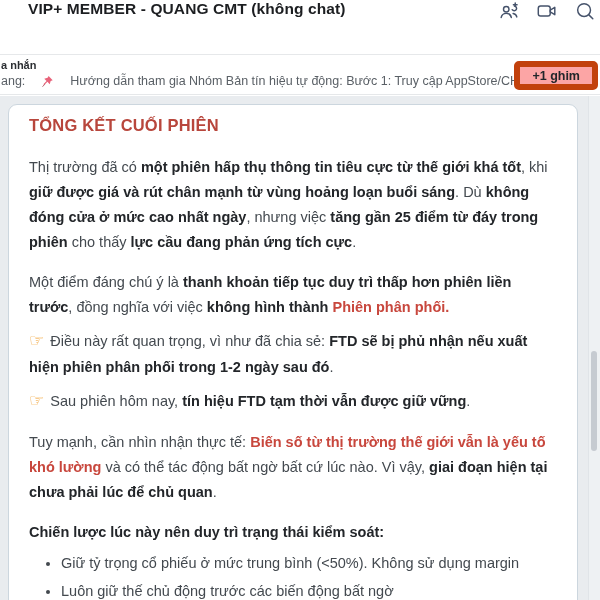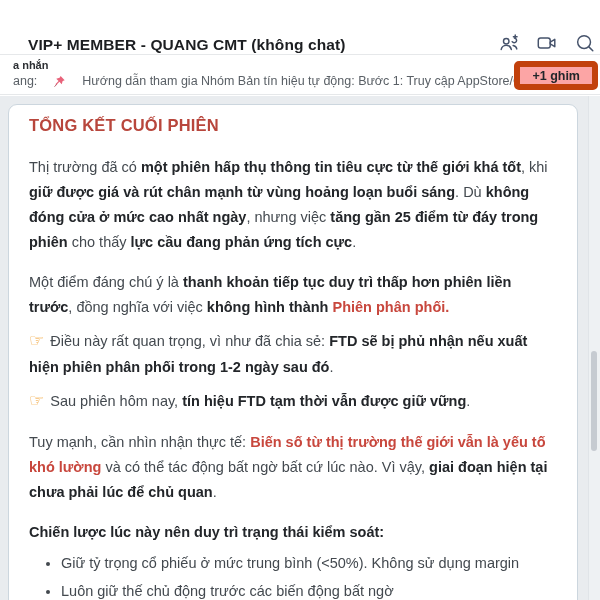--- a/index.html
+++ b/index.html
@@ -13,34 +13,34 @@
   html,body{width:600px;height:600px;overflow:hidden;}
   body{
     font-family:"Liberation Sans","DejaVu Sans",sans-serif;
     background:#ffffff;color:#3c4248;
   }
   .app{width:600px;height:600px;position:relative;overflow:hidden;}
 
   
   .chat-header{
     height:55px;background:#ffffff;border-bottom:1px solid #e6e8ea;
-    display:flex;align-items:flex-end;padding:0 14px 0 28px;
+    display:flex;align-items:flex-start;padding:0 14px 0 28px;
   }
   .chat-title{
     font-size:15.5px;font-weight:bold;color:#1c1e21;letter-spacing:.1px;
     white-space:nowrap;flex:1;
   }
   .header-icons{display:flex;align-items:center;gap:16px;margin-right:-10px;}
   .header-icons .hicon{display:inline-flex;width:22px;height:22px;color:#46536b;cursor:pointer;}
   .header-icons svg{width:22px;height:22px;}
 
   
   .pinned-bar{
     height:40px;background:#ffffff;border-bottom:1px solid #e6e8ea;
-    position:relative;padding:4px 64px 4px 12px;overflow:hidden;cursor:pointer;
+    position:relative;padding:4px 64px 4px 0;overflow:hidden;cursor:pointer;
   }
   .pinned-label{
     font-size:11px;font-weight:bold;color:#2c2f33;margin-left:1px;line-height:13px;
   }
   .pinned-line{
     font-size:12.5px;color:#5a6066;white-space:nowrap;overflow:hidden;
     line-height:19px;display:flex;align-items:center;gap:16px;margin-left:1px;
   }
   .pin-icon{display:inline-flex;width:13px;height:13px;flex:0 0 auto;}
   .pinned-text{overflow:hidden;white-space:nowrap;}

